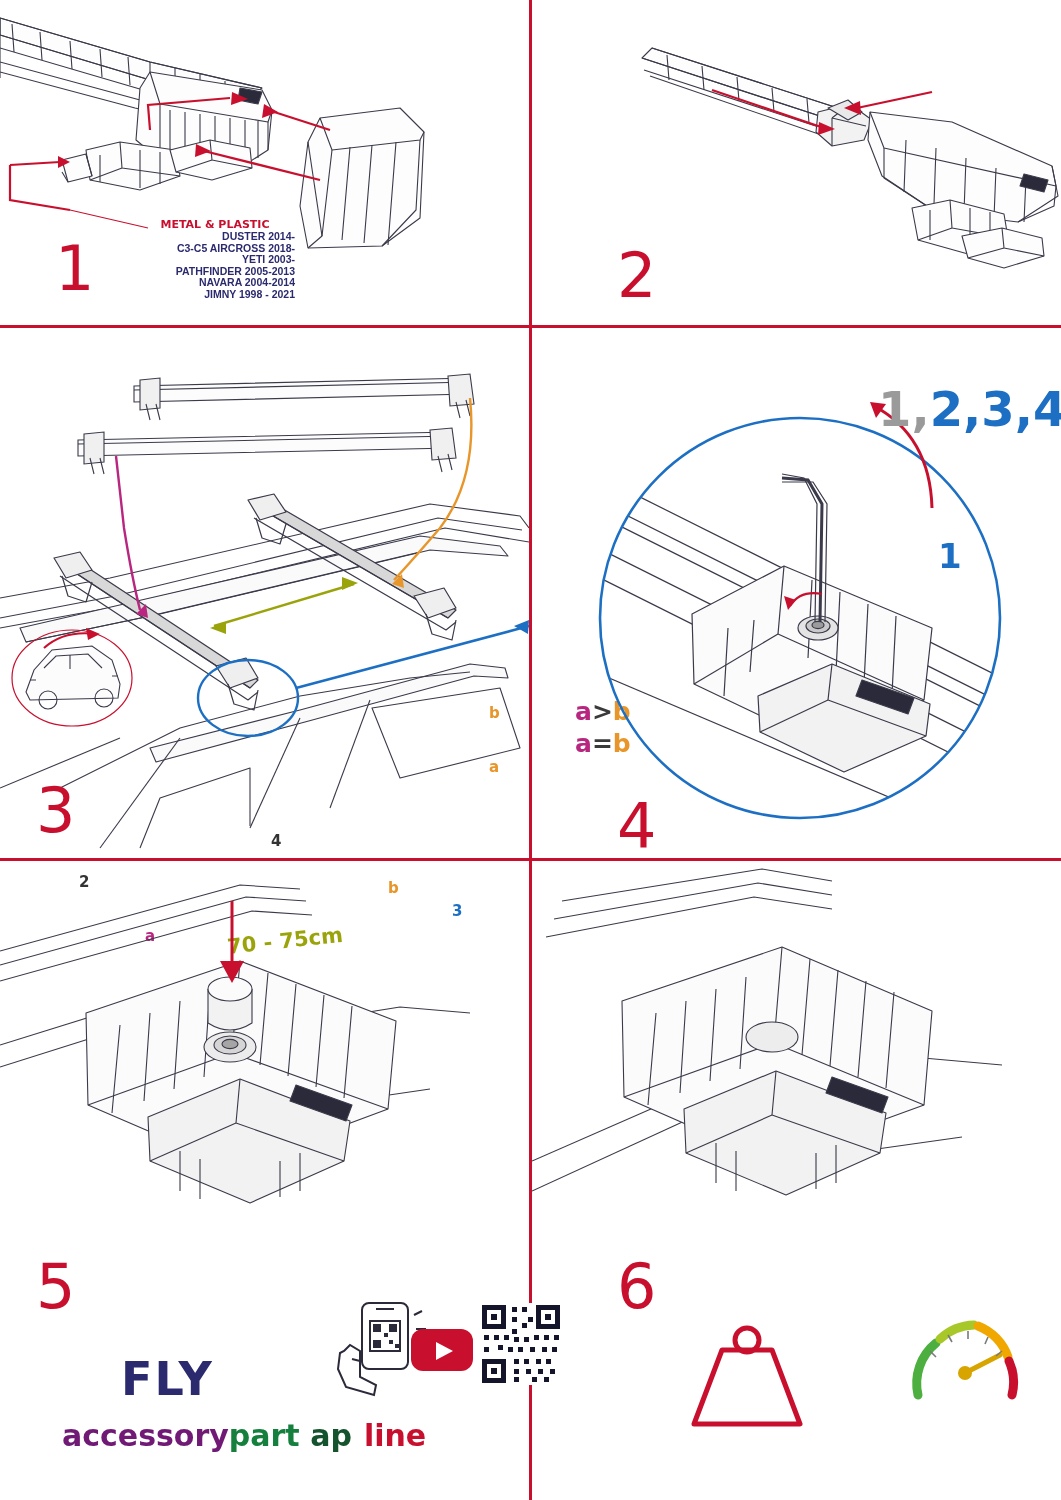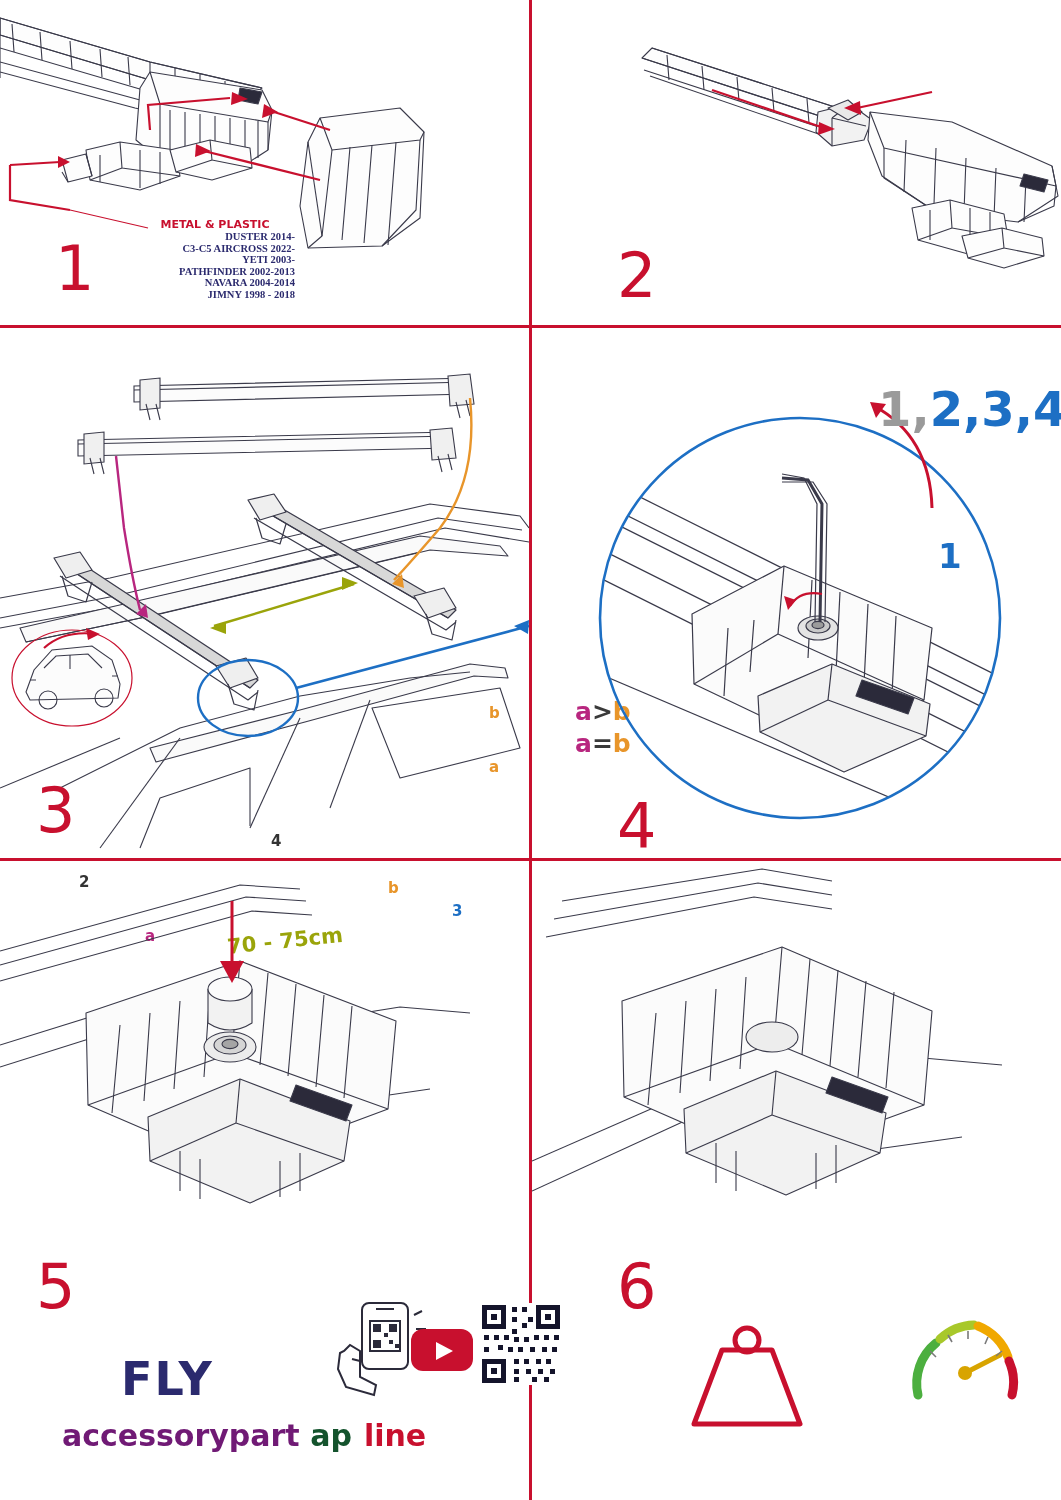--- a/index.html
+++ b/index.html
@@ -58,21 +58,21 @@
     font-weight: bold;
     letter-spacing: 0px;
   }
   .carlist {
     position: absolute;
     left: 95px;
     top: 231px;
     width: 200px;
     text-align: right;
     color: #2b2a6e;
-    font-family: Liberation Serif, serif;
+    font-family: Liberation Sans, sans-serif;
     font-size: 10.5px;
     font-weight: bold;
     line-height: 11.6px;
   }
 
   
   .ab-legend {
     position: absolute;
     left: 575px;
     top: 368px;
@@ -133,21 +133,21 @@
   }
   .brandline {
     position: absolute;
     left: 62px;
     top: 1418px;
     font-family: "DejaVu Sans", sans-serif;
     font-size: 30px;
     font-weight: bold;
   }
   .brandline .accessory { color: #701a75; }
-  .brandline .part { color: #701a75; }
+  .brandline .part { color: #15803d; }
   .brandline .ap { color: #14532d; }
   .brandline .line { color: #c8102e; margin-left: 12px; }
 </style>
 </head>
 <body>
 
 <div class="sheet">
 
   <div class="divider" style="top:325px;"></div>
   <div class="divider" style="top:858px;"></div>
@@ -212,25 +212,25 @@
       </g>
 
       <g stroke="#c8102e" stroke-width="1.1" fill="none">
         <path d="M70 210 L148 228"></path>
       </g>
     </svg>
 
     <div class="metal-plastic">METAL &amp; PLASTIC</div>
     <div class="carlist">
       <div>DUSTER 2014-</div>
-      <div>C3-C5 AIRCROSS 2022-</div>
+      <div>C3-C5 AIRCROSS 2018-</div>
       <div>YETI 2003-</div>
-      <div>PATHFINDER 2002-2013</div>
+      <div>PATHFINDER 2005-2013</div>
       <div>NAVARA 2004-2014</div>
-      <div>JIMNY 1998 - 2018</div>
+      <div>JIMNY 1998 - 2021</div>
     </div>
     <div class="step-num" style="left:55px; top:238px;">1</div>
   </div>
 
   <div class="panel" style="left:532px; top:0; width:529px; height:325px;">
     <svg width="529" height="325" viewBox="0 0 529 325">
       <g fill="none" stroke="#3a3a4a" stroke-width="1.1" stroke-linejoin="round">
 
         <path d="M110 58 L300 120 L312 110 L120 48 Z" fill="#fdfdfd"></path>
         <path d="M110 58 L300 120"></path>

